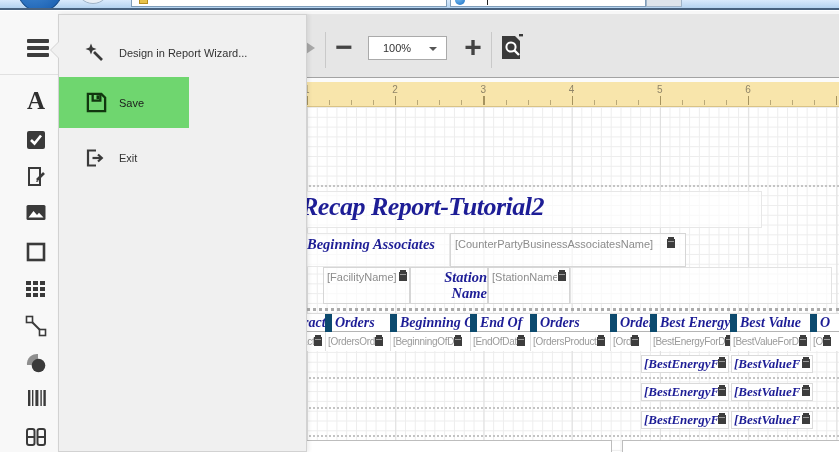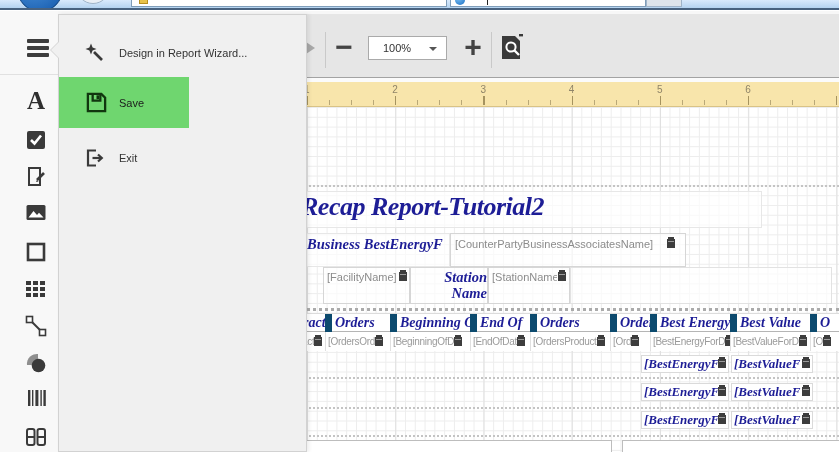--- a/index.html
+++ b/index.html
@@ -272,21 +272,21 @@
         </div>
 
       <div id="canvas">
         <div class="dotted" style="top:78px;"></div>
 
         <div class="rbox" id="title-box">
           <div class="navy" id="title-text">Recap Report-Tutorial2</div>
         </div>
 
         <div class="rbox" id="ba-label">
-          <div class="navy t">Business BestEnergyF</div>
+          <div class="navy t">Beginning Associates</div>
         </div>
         <div class="rbox" id="ba-field">
           <div class="fieldtext">[CounterPartyBusinessAssociatesName]</div>
           <span class="tag"></span>
         </div>
 
         <div class="rbox" id="fac-field">
           <div class="fieldtext">[FacilityName]</div>
           <span class="tag"></span>
         </div>

